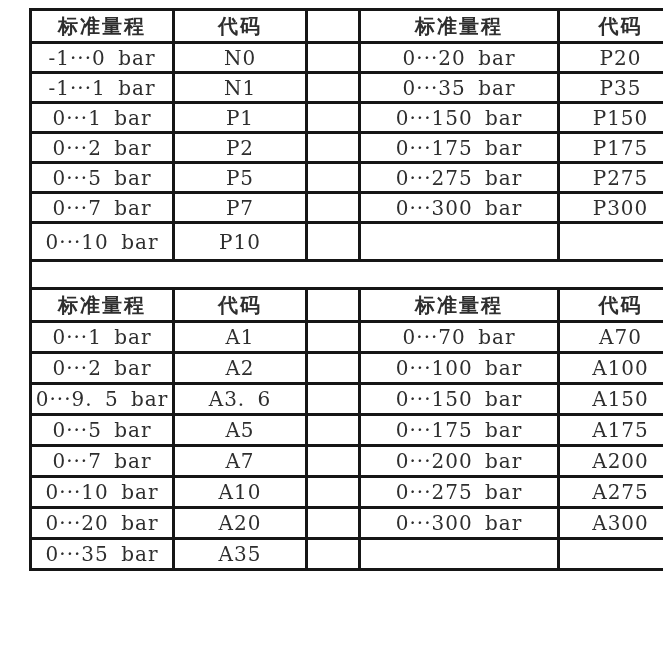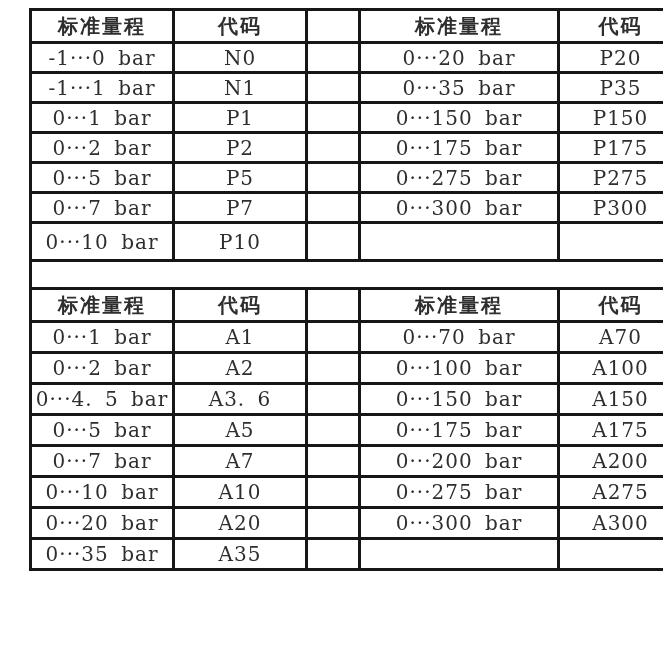--- a/index.html
+++ b/index.html
@@ -159,21 +159,21 @@
       <td>A70</td>
     </tr>
     <tr>
       <td>0···2 bar</td>
       <td>A2</td>
       <td></td>
       <td>0···100 bar</td>
       <td>A100</td>
     </tr>
     <tr>
-      <td>0···4. 5 bar</td>
+      <td>0···9. 5 bar</td>
       <td>A3. 6</td>
       <td></td>
       <td>0···150 bar</td>
       <td>A150</td>
     </tr>
     <tr>
       <td>0···5 bar</td>
       <td>A5</td>
       <td></td>
       <td>0···175 bar</td>

